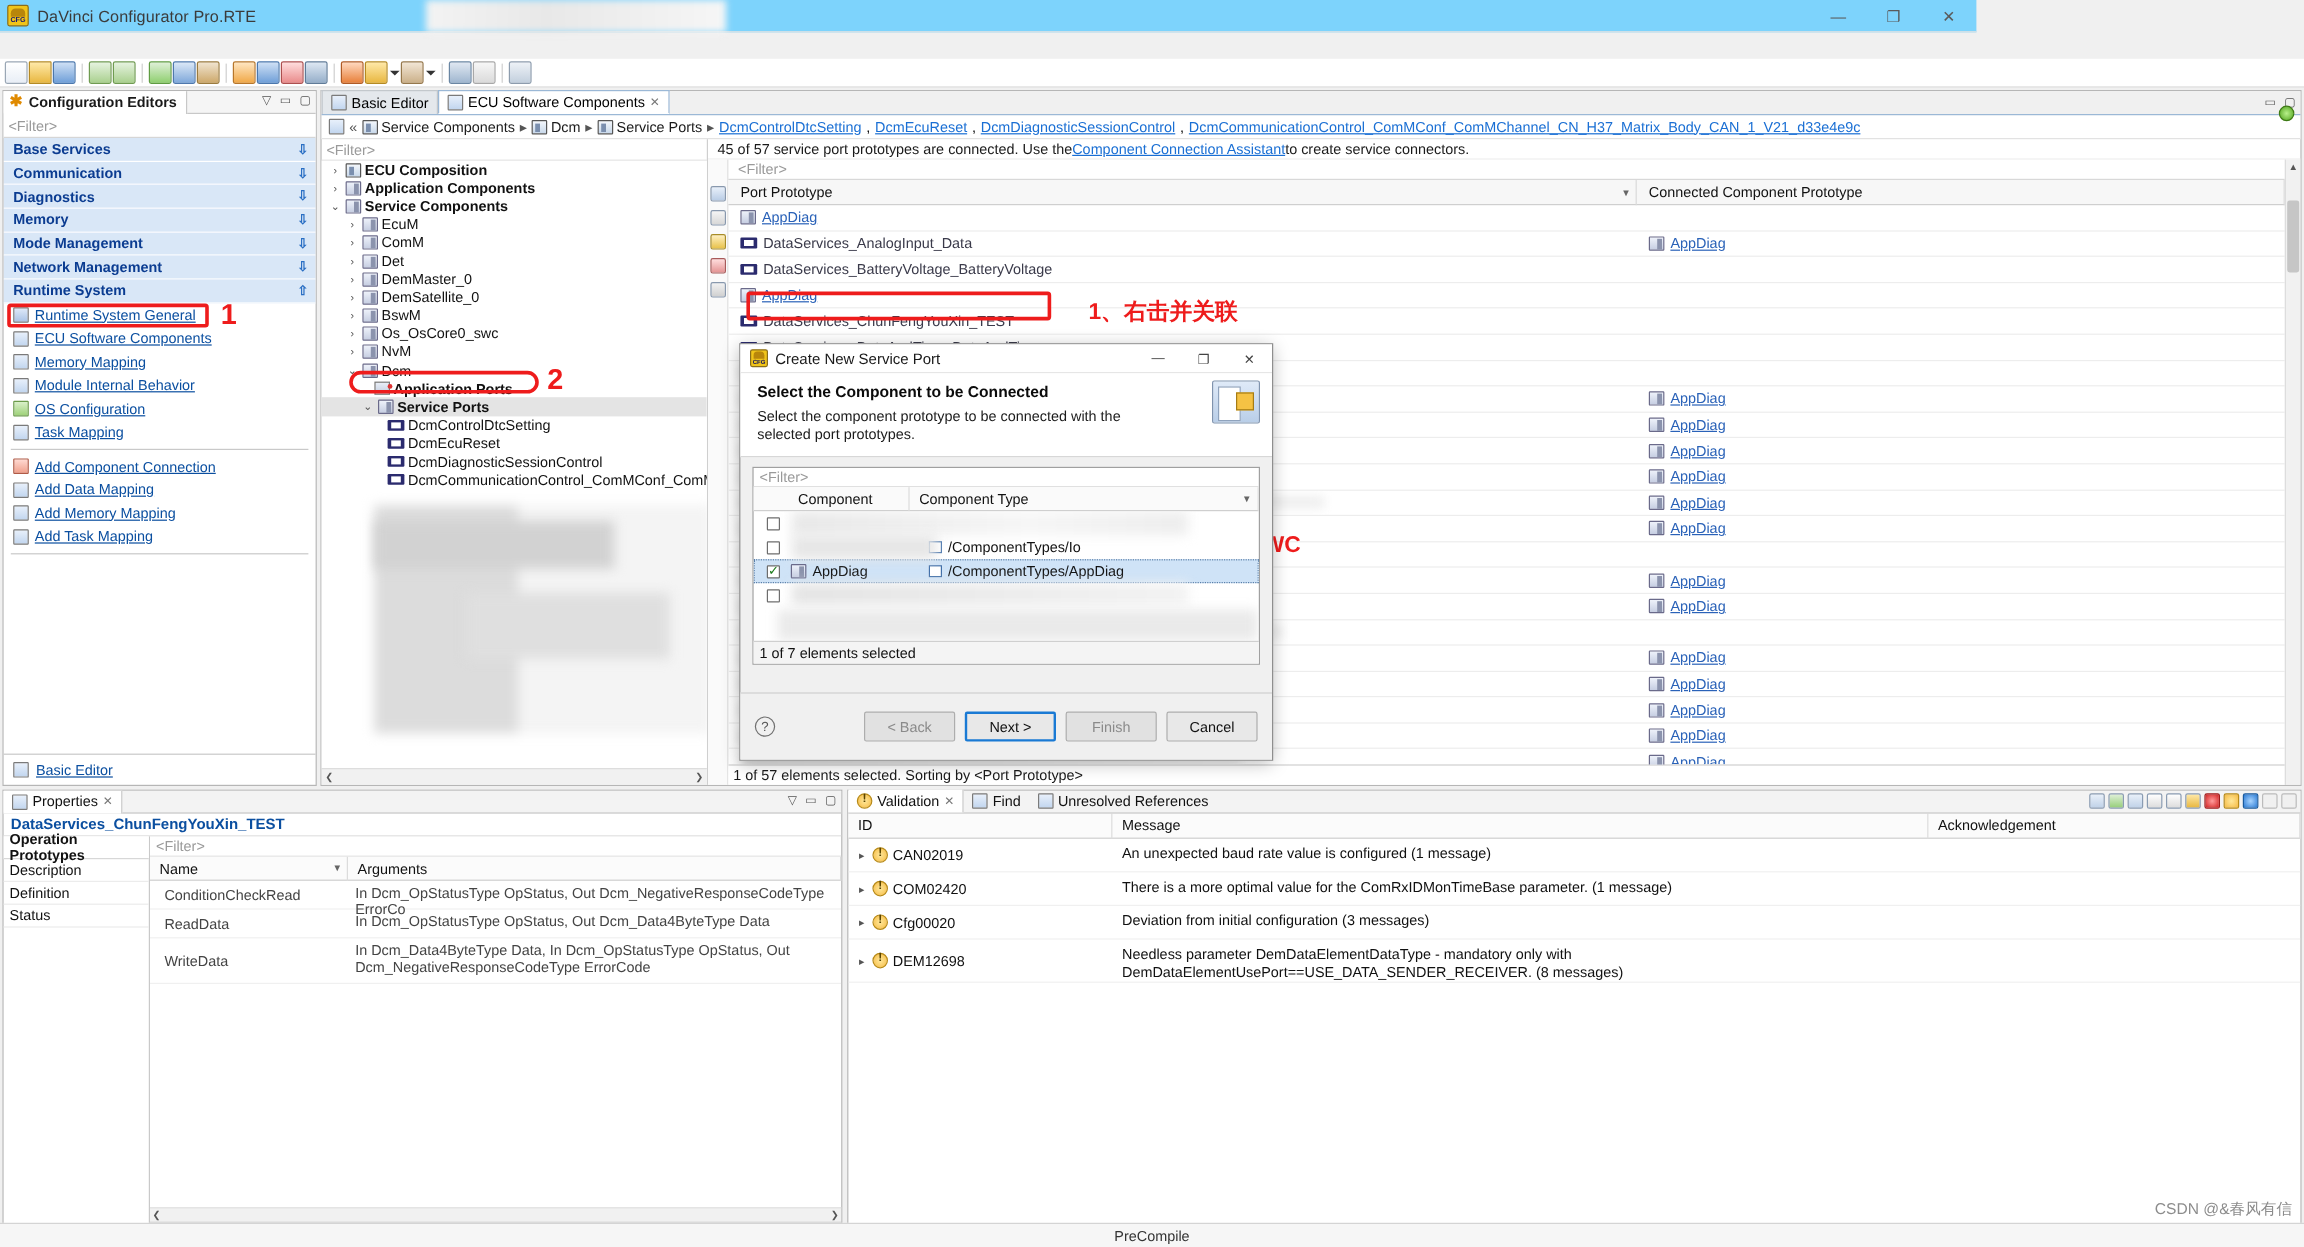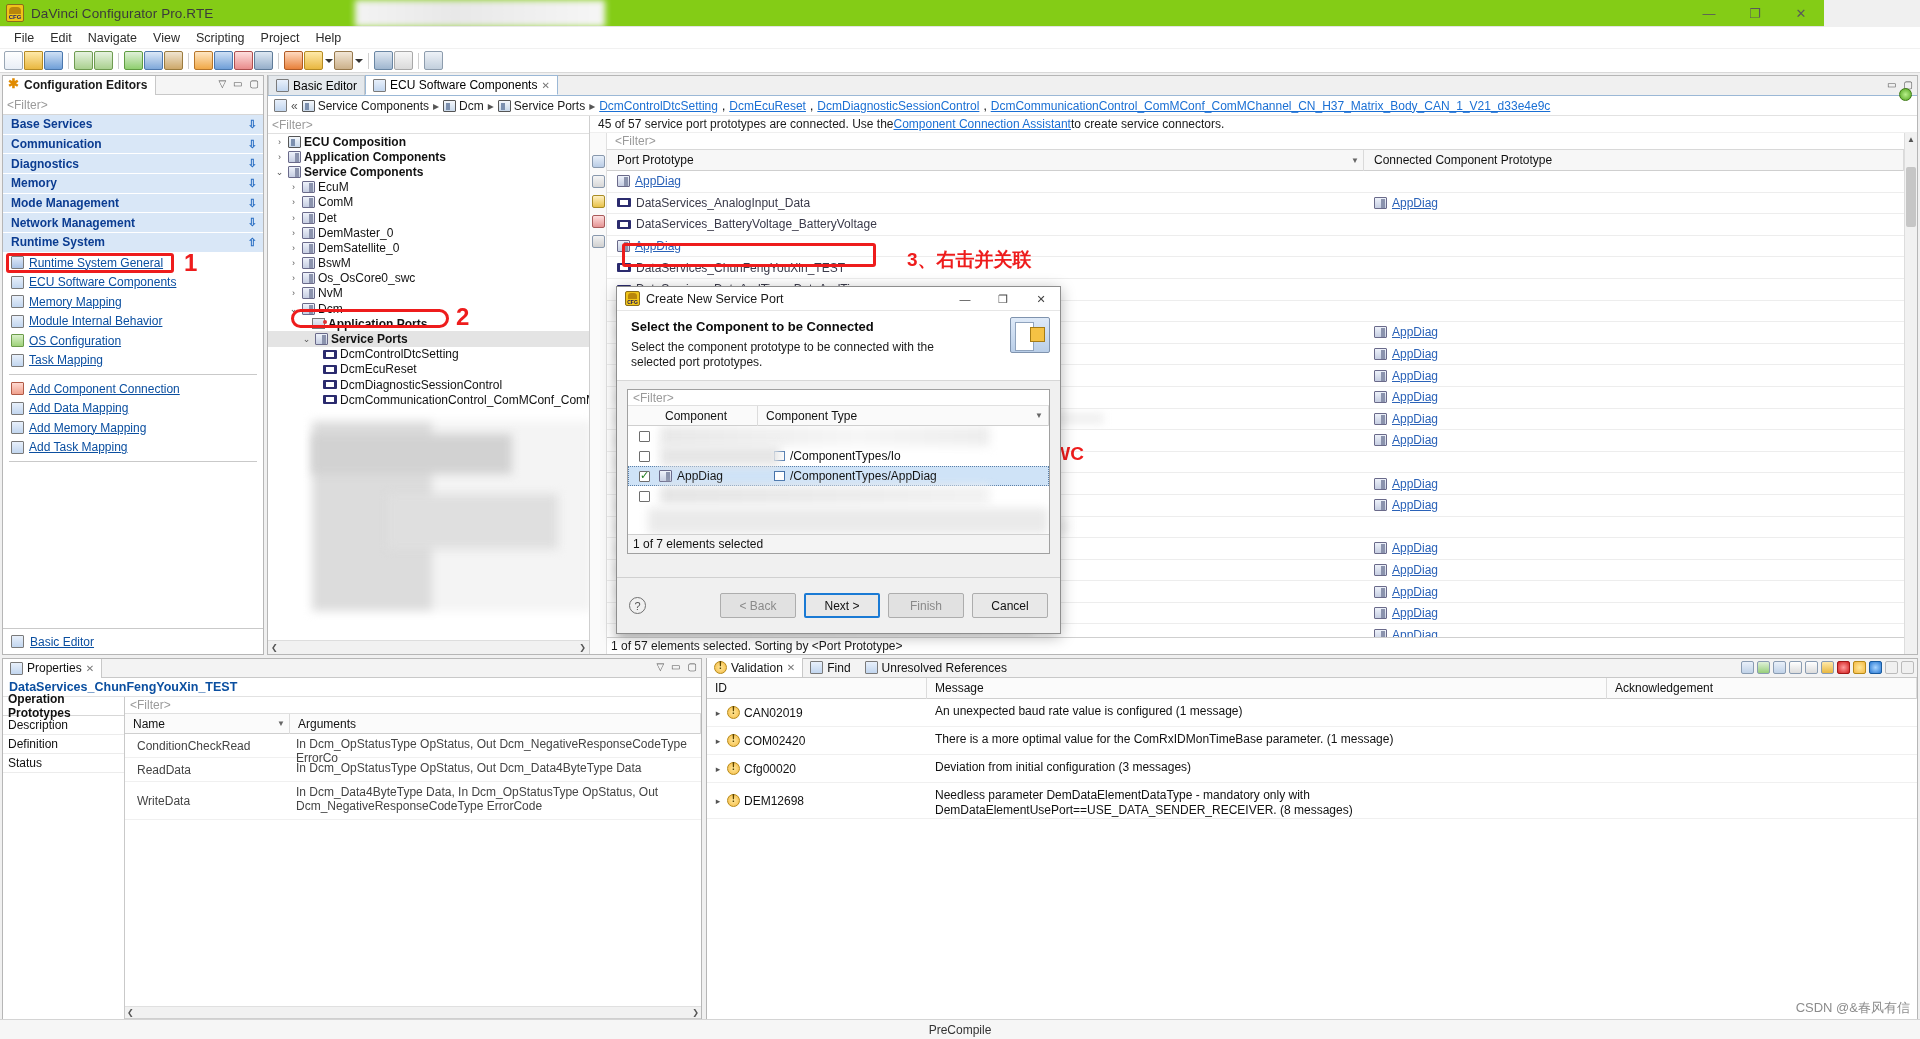--- a/index.html
+++ b/index.html
@@ -10,22 +10,22 @@
     background: #ffffff;
     overflow: hidden;
   }
   .app {
     position: relative;
     width: 1920px; height: 1039px;
     background: #f0f0f0;
   }
   
   .titlebar {
-    position: absolute; left:0; top:0; width:1824px; height:27px;
-    background: #84cc16;
+    position: absolute; left:0; top:0; width:1647px; height:27px;
+    background: #7dd3fc;
     border-bottom: 1px solid #e3e3e3;
     display:flex; align-items:center;
   }
   .title-icon {
     width:18px; height:18px; margin-left:6px; margin-right:7px;
     background:#f0c419; border:1px solid #8a6d1a; border-radius:2px;
     position:relative; flex:none;
   }
   .title-icon::after{
     content:"CFG"; position:absolute; left:0; right:0; bottom:0px;
@@ -319,29 +319,20 @@
     <div class="title-icon"></div>
     <div class="title-text">DaVinci Configurator Pro.RTE</div>
     <div class="title-blur"></div>
     <div class="win-btns">
       <div class="win-btn">—</div>
       <div class="win-btn">❐</div>
       <div class="win-btn close">✕</div>
     </div>
   </div>
 
-  <div class="menubar">
-    <div class="mi">File</div>
-    <div class="mi">Edit</div>
-    <div class="mi">Navigate</div>
-    <div class="mi">View</div>
-    <div class="mi">Scripting</div>
-    <div class="mi">Project</div>
-    <div class="mi">Help</div>
-  </div>
 
   <div class="toolbar">
     <div class="tb-ico" style="background:linear-gradient(#fff,#e8eef6);border:1px solid #9aa7b5;"></div>
     <div class="tb-ico" style="background:linear-gradient(#ffe9a8,#e8b740);border:1px solid #b58a22;border-radius:1px;"></div>
     <div class="tb-ico" style="background:linear-gradient(#cfe0f5,#6f9fd8);border:1px solid #4a77ad;"></div>
     <div class="tb-sep"></div>
     <div class="tb-ico" style="background:linear-gradient(#e6f3e0,#a9d08e);border:1px solid #6f9b51;"></div>
     <div class="tb-ico" style="background:linear-gradient(#e6f3e0,#a9d08e);border:1px solid #6f9b51;"></div>
     <div class="tb-sep"></div>
     <div class="tb-ico" style="background:linear-gradient(#dff0d8,#8fcf6f);border:1px solid #5f9c42;"></div>
@@ -825,21 +816,21 @@
       </div>
     </div>
   </div>
 
   <div class="ok-badge"></div>
 
   <div class="hl-box" style="left:291px; top:309px; width:158px; height:19px; border-radius:10px;"></div>
   <div class="hl-num" style="left:456px; top:303px;">2</div>
 
   <div class="hl-box" style="left:622px; top:243px; width:254px; height:24px;"></div>
-  <div class="hl-cn" style="left:907px; top:247px;">3、右击并关联</div>
+  <div class="hl-cn" style="left:907px; top:247px;">1、右击并关联</div>
 
   <div class="dialog">
     <div class="dlg-title">
       <span class="dlg-ico"></span>
       <span class="t">Create New Service Port</span>
       <div class="dlg-wbtns">
         <div class="dlg-wbtn">—</div>
         <div class="dlg-wbtn">❐</div>
         <div class="dlg-wbtn">✕</div>
       </div>

